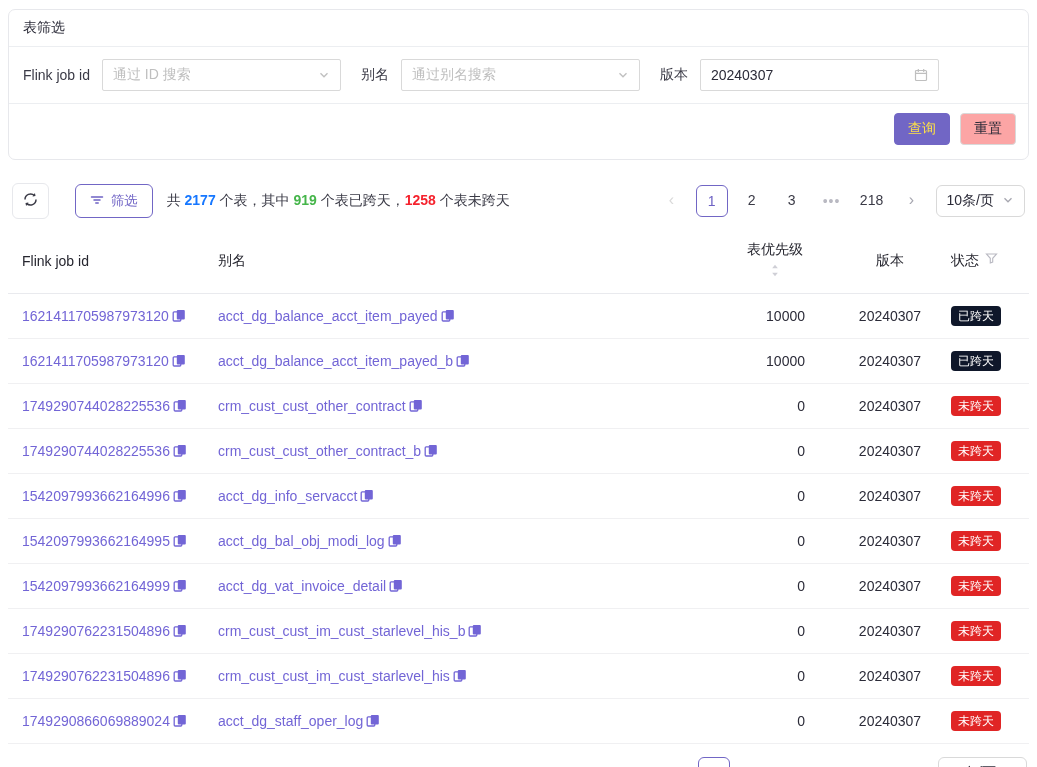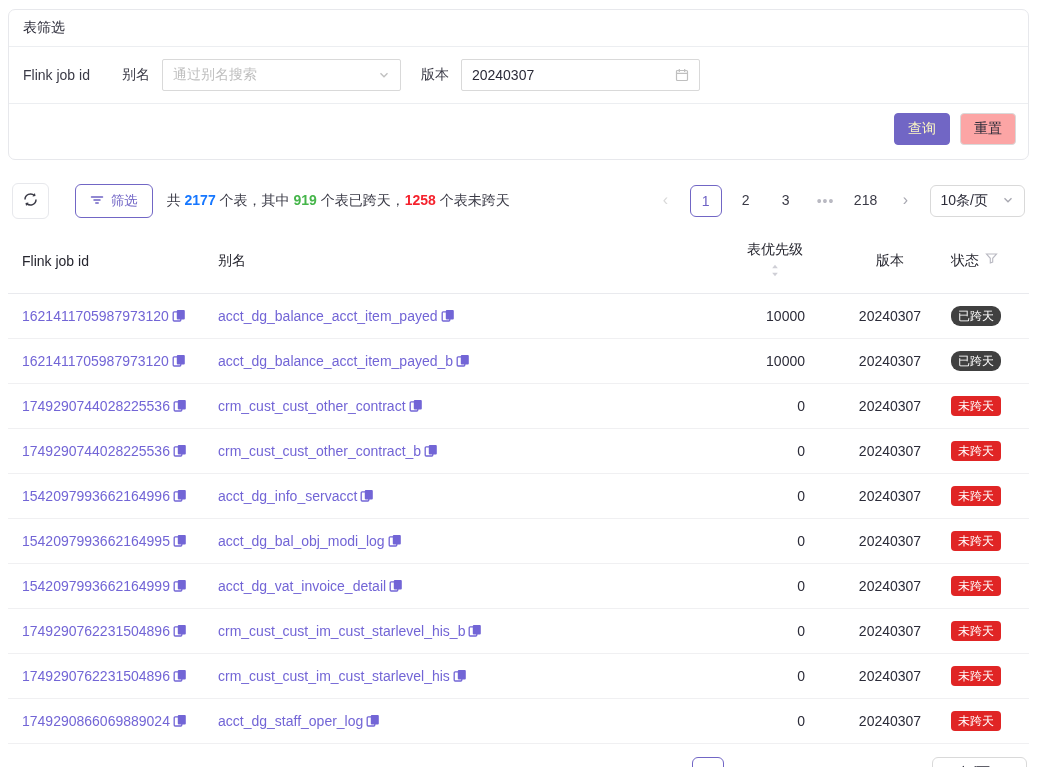--- a/index.html
+++ b/index.html
@@ -14,21 +14,21 @@
   .field { display:flex; align-items:center; margin-right:20px; }
   .field-label { margin-right:12px; color:#3a3a46; white-space:nowrap; }
   .select, .date-input { width:239px; height:32px; border:1px solid #d9d9d9; border-radius:2px;
      display:flex; align-items:center; padding:0 10px; background:#fff; cursor:pointer; }
   .placeholder { color:#bfbfbf; flex:1; overflow:hidden; white-space:nowrap; }
   .value-text { color:#2b2b38; flex:1; }
   .suffix-icon { display:flex; align-items:center; }
   .card-footer { display:flex; justify-content:flex-end; gap:10px; padding:9px 12px 14px 12px; }
   .btn { height:32px; padding:0 13px; border-radius:4px; font-size:14px; display:inline-flex;
      align-items:center; justify-content:center; cursor:pointer; border:1px solid #d9d9d9; background:#fca5a5; color:#2b2b38; }
-  .btn-primary { background:#7166c5; border-color:#7166c5; color:#fef9c3;margin-left:14px; }
+  .btn-primary { background:#7166c5; border-color:#7166c5; color:#fde047;margin-left:14px; }
 
   
   .toolbar { display:flex; align-items:center; margin-top:23px; padding:0 4px; }
   .icon-btn { width:37px; height:36px; border:1px solid #e7e8ec; border-radius:6px; background:#fff;
      display:flex; align-items:center; justify-content:center; cursor:pointer; }
   .filter-btn { height:34px; margin-left:26px; padding:0 14px; border:1px solid #7166c5; border-radius:6px;
      background:#fff; color:#6d61c4; display:flex; align-items:center; gap:7px; cursor:pointer; }
   .summary { margin-left:14px; color:#3a3a46; }
   .num-blue { color:#1677ff; font-weight:bold; }
   .num-green { color:#45b54a; font-weight:bold; }
@@ -37,52 +37,60 @@
 
   
   .pagination { display:flex; align-items:center; gap:8px; }
   .pg-btn, .pg-item { min-width:32px; height:32px; line-height:30px; text-align:center; border-radius:6px;
      cursor:pointer; color:#3a3a46; user-select:none; }
   .pg-btn { font-size:16px; color:#a7a7b0; }
   .pg-btn.disabled { color:#d9d9d9; cursor:default; }
   .pg-item.active { border:1px solid #7166c5; color:#6d61c4; }
   .pg-ellipsis { min-width:32px; text-align:center; color:#b9b9c2; letter-spacing:1px; cursor:pointer; }
   .pg-size { height:32px; border:1px solid #d9d9d9; border-radius:6px; padding:0 10px; display:flex;
-     align-items:center; gap:14px; cursor:pointer; background:#fff; }
+     align-items:center; gap:8px; cursor:pointer; background:#fff; }
 
   
   .table { width:100%; margin-top:10px; border-collapse:collapse; table-layout:fixed; }
   .table th { font-weight:500; color:#26262f; text-align:left; padding:12px 8px 12px 14px; height:42px;
      border-bottom:1px solid #e9eaee; }
   .table td { padding:0 8px 0 14px; height:45px; border-bottom:1px solid #f0f0f2; color:#2b2b38; }
   col.c1 { width:196px; } col.c2 { width:auto; } col.c3 { width:130px; } col.c4 { width:100px; } col.c5 { width:92px; }
   .th-right { display:flex; align-items:center; justify-content:flex-end; gap:4px;flex-direction:column; }
   .th-center { text-align:center !important; }
   .th-status { display:flex; gap:6px; }
   td.td-priority { text-align:right; padding-right:32px; }
   td.td-version { text-align:center; }
   .cell-link { display:inline-flex; align-items:center; gap:3px; }
   .link { color:#7265d6; cursor:pointer; text-decoration:none; }
   .copy-btn { display:inline-flex; cursor:pointer; }
   .badge { display:inline-block; font-size:12px; line-height:20px; padding:0 7px; border-radius:4px; color:#fff; }
-  .badge.green { background:#404040;border-radius:9px; }
+  .badge.green { background:#0f172a; }
   .badge.red { background:#e02525; }
 
   .bottom-bar { display:flex; justify-content:flex-end; margin-top:13px; padding-right:2px; }
 </style>
 </head>
 <body>
 
 <div class="page">
 
   <div class="card">
     <div class="card-header">表筛选</div>
     <div class="card-body">
       <div class="field">
         <span class="field-label">Flink job id</span>
+        <div class="select">
+          <span class="placeholder">通过 ID 搜索</span>
+          <span class="suffix-icon">
+            <svg width="12" height="12" viewBox="0 0 12 12">
+                <path d="M2.5 4.2L6 7.8l3.5-3.6" fill="none" stroke="#bfbfbf" stroke-width="1.3"></path>
+              </svg>
+          </span>
+        </div>
       </div>
       <div class="field">
         <span class="field-label">别名</span>
         <div class="select">
           <span class="placeholder">通过别名搜索</span>
           <span class="suffix-icon">
             <svg width="12" height="12" viewBox="0 0 12 12">
                 <path d="M2.5 4.2L6 7.8l3.5-3.6" fill="none" stroke="#bfbfbf" stroke-width="1.3"></path>
               </svg>
           </span>

